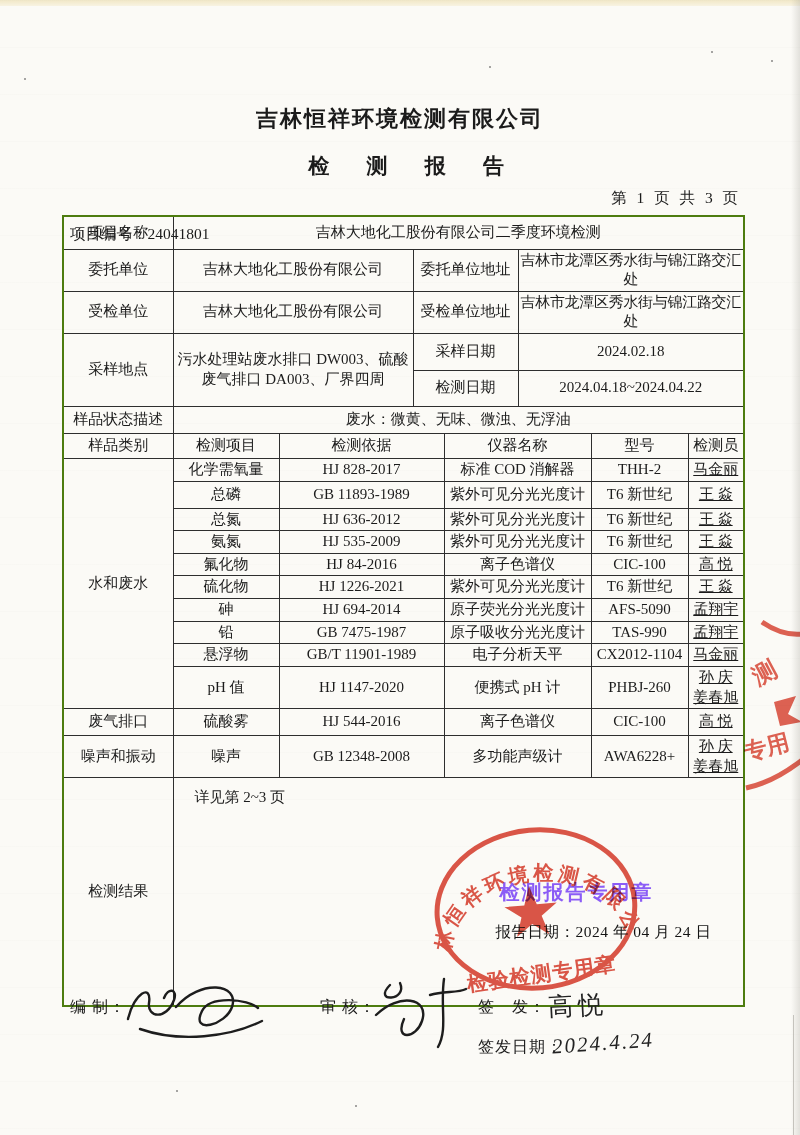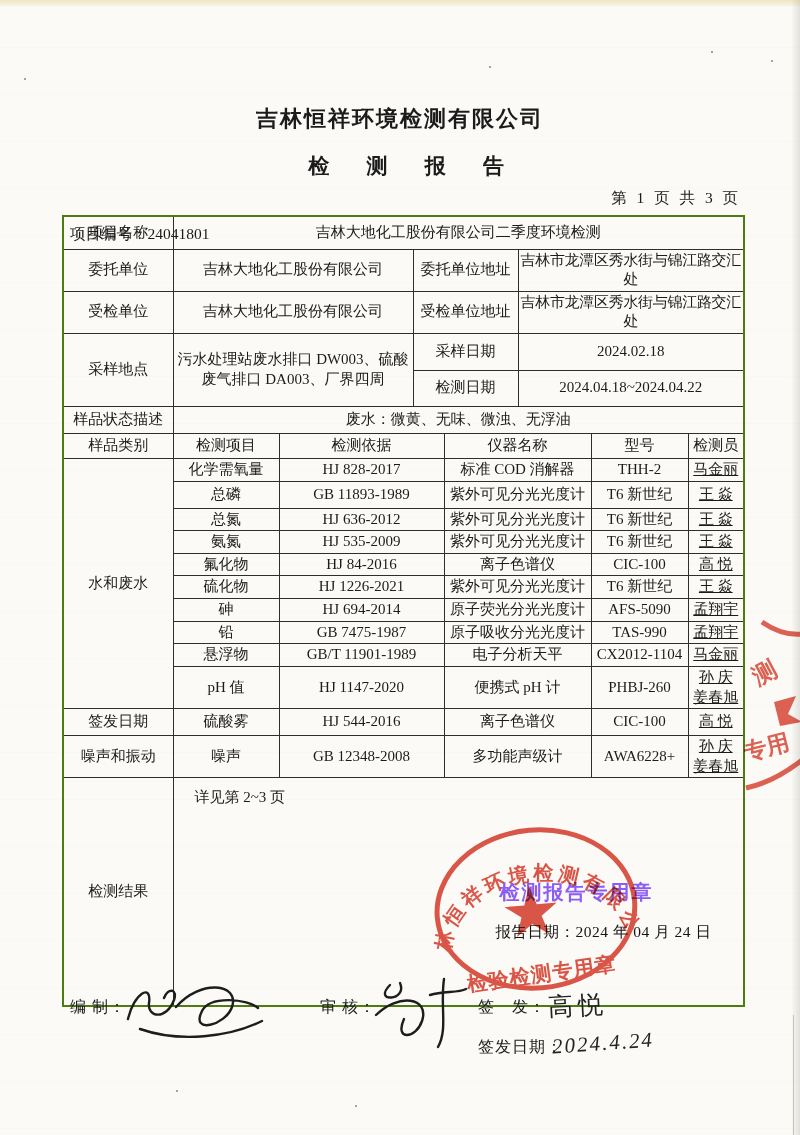--- a/index.html
+++ b/index.html
@@ -195,21 +195,21 @@
     </tr>
     <tr style="height:28px">
       <td class="small">pH 值</td>
       <td colspan="2" class="small">HJ 1147-2020</td>
       <td colspan="2" class="small">便携式 pH 计</td>
       <td class="small">PHBJ-260</td>
       <td class="person">孙  庆
 姜春旭</td>
     </tr>
     <tr style="height:27px">
-      <td class="small">签发日期</td>
+      <td class="small">废气排口</td>
       <td class="small">硫酸雾</td>
       <td colspan="2" class="small">HJ 544-2016</td>
       <td colspan="2" class="small">离子色谱仪</td>
       <td class="small">CIC-100</td>
       <td class="person">高  悦</td>
     </tr>
     <tr style="height:32px">
       <td class="small">噪声和振动</td>
       <td class="small">噪声</td>
       <td colspan="2" class="small">GB 12348-2008</td>

